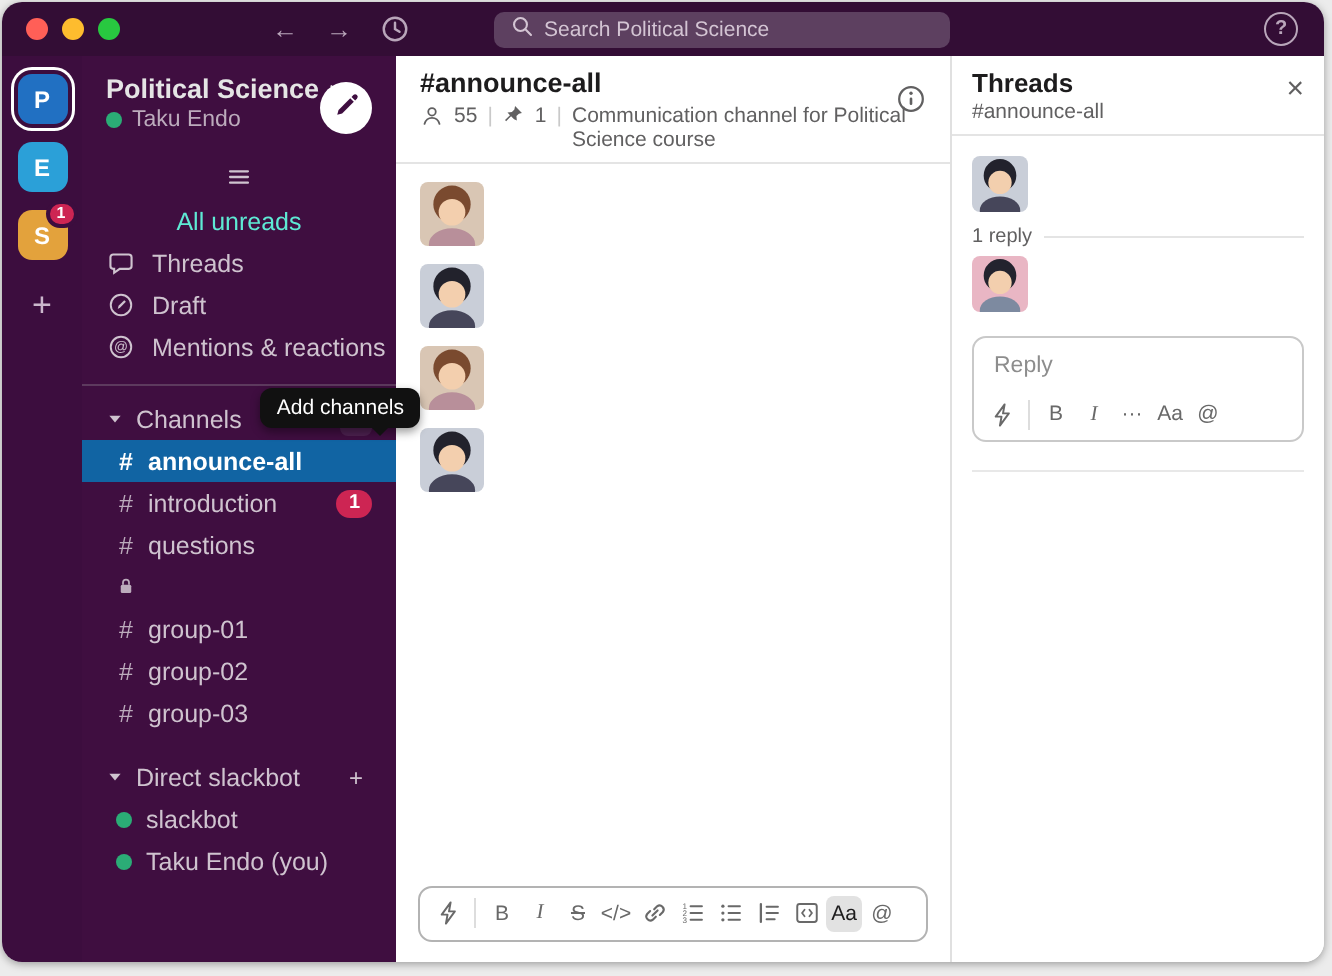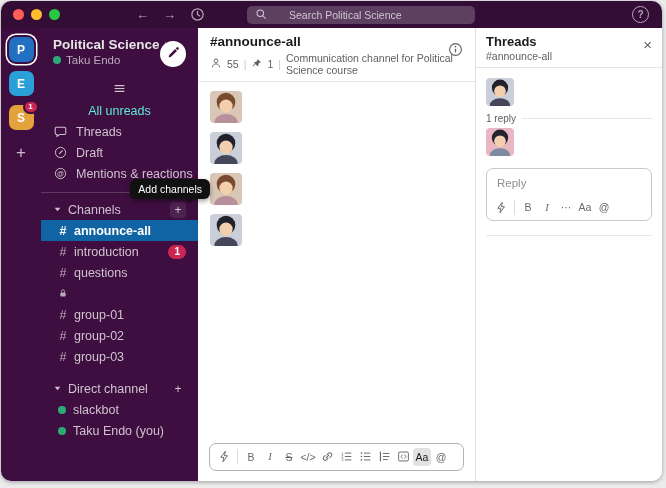--- a/index.html
+++ b/index.html
@@ -6,21 +6,21 @@
   body{width:666px;height:488px;background:#ececec;font-family:"Liberation Sans","DejaVu Sans",sans-serif;color:#1d1c1d;position:relative;overflow:hidden;}
   .window{position:absolute;left:1px;top:1px;width:661px;height:480px;border-radius:10px;overflow:hidden;background:#fff;box-shadow:0 1px 4px rgba(0,0,0,.35);display:flex;flex-direction:column;}
   
   .topbar{height:27px;flex:none;background:#330d35;display:flex;align-items:center;position:relative;}
   .lights{display:flex;gap:7px;margin-left:12px;}
   .light{width:11px;height:11px;border-radius:50%;}
   .l-red{background:#ff5f57}.l-yellow{background:#febc2e}.l-green{background:#28c840}
   .nav-arrows{display:flex;gap:14px;margin-left:76px;color:#b9a6ba;font-size:13px;align-items:center;}
   .nav-btn{cursor:default;line-height:1;}
   .topbar .clock{margin-left:14px;color:#b9a6ba;display:flex;align-items:center;}
-  .searchbar{position:absolute;left:246px;top:4.5px;width:212px;height:18px;background:#5d4060;border-radius:5px;display:flex;align-items:center;gap:22px;padding:0 8px;color:#d3c4d3;font-size:10.5px;}
+  .searchbar{position:absolute;left:246px;top:4.5px;width:212px;height:18px;background:#5d4060;border-radius:5px;display:flex;align-items:center;gap:5px;padding:0 8px;color:#d3c4d3;font-size:10.5px;}
   .help{margin-left:auto;margin-right:13px;width:15px;height:15px;border:1.2px solid #b9a6ba;border-radius:50%;color:#b9a6ba;font-size:10px;display:flex;align-items:center;justify-content:center;font-weight:bold;}
   
   .frame{flex:1;display:flex;min-height:0;}
   
   .rail{width:40px;flex:none;background:#3c0d3e;display:flex;flex-direction:column;align-items:center;padding-top:9px;gap:9px;}
   .tile{width:25px;height:25px;border-radius:7px;color:#fff;font-weight:bold;font-size:12px;display:flex;align-items:center;justify-content:center;position:relative;}
   .tile.active{box-shadow:0 0 0 2px #3c0d3e,0 0 0 3.5px #fff;}
   .tile-badge{position:absolute;top:-5px;right:-5px;background:#cd2553;border:2px solid #3c0d3e;color:#fff;font-size:8px;font-weight:bold;border-radius:8px;min-width:10px;height:10px;line-height:10px;text-align:center;padding:0 1px;}
   .rail-plus{color:#cbb7cc;font-size:17px;margin-top:4px;}
   
@@ -30,33 +30,33 @@
   .ws-user{display:flex;align-items:center;gap:5px;font-size:11.5px;color:#bcabbc;margin-top:2px;}
   .pres{width:8px;height:8px;border-radius:50%;background:#2bac76;flex:none;}
   .compose-btn{position:absolute;right:12px;top:13px;width:26px;height:26px;border-radius:50%;background:#fff;color:#3f0e40;display:flex;align-items:center;justify-content:center;}
   .snav{margin-top:6px;}
   .srow{display:flex;align-items:center;gap:8px;padding:2.5px 12px;line-height:16px;white-space:nowrap;}
   .srow .sicon{width:15px;display:flex;justify-content:center;color:#cfc3cf;flex:none;font-size:13px;}
   .srow.unreads{color:#5eead4;font-weight:normal;flex-direction:column;}
   .sdivider{border-top:1px solid #5d3a5e;margin:8px 0 6px;}
   .sec-head{display:flex;align-items:center;gap:6px;padding:2.5px 12px;position:relative;}
   .sec-head .plus-btn{margin-left:auto;width:16px;height:16px;border-radius:4px;background:#4d2150;color:#cfc3cf;font-size:12px;display:flex;align-items:center;justify-content:center;}
-  .tooltip{position:absolute;bottom:21px;right:-12px;background:#111;color:#fff;font-size:10.5px;padding:4px 8px;border-radius:6px;white-space:nowrap;z-index:9;box-shadow:0 2px 5px rgba(0,0,0,.4);}
+  .tooltip{position:absolute;bottom:6px;right:-12px;background:#111;color:#fff;font-size:10.5px;padding:4px 8px;border-radius:6px;white-space:nowrap;z-index:9;box-shadow:0 2px 5px rgba(0,0,0,.4);}
   .tooltip:after{content:"";position:absolute;bottom:-4px;right:16px;border:4px solid transparent;border-top-color:#111;border-bottom:none;}
   .chan{display:flex;align-items:center;gap:6px;padding:2.5px 12px 2.5px 17px;line-height:16px;}
   .chan .hash{width:10px;color:#bcabbc;flex:none;text-align:center;}
   .chan.active{background:#1164a3;color:#fff;font-weight:bold;}
   .chan.active .hash{color:#fff;}
   .badge{margin-left:auto;background:#cd2553;color:#fff;border-radius:9px;font-size:10px;font-weight:bold;padding:1px 6px;line-height:12px;}
   .dmrow{display:flex;align-items:center;gap:7px;padding:2.5px 12px 2.5px 17px;line-height:16px;}
   
   .main{flex:1;min-width:0;background:#fff;display:flex;flex-direction:column;border-right:1px solid #e0e0e0;}
   .chan-head{padding:6px 12px 5px;border-bottom:1px solid #e4e4e4;position:relative;flex:none;}
   .chan-title{font-weight:bold;font-size:13.5px;}
-  .chan-meta{display:flex;align-items:center;gap:5px;color:#616061;font-size:10.5px;margin-top:3px;}
+  .chan-meta{display:flex;gap:5px;color:#616061;font-size:10.5px;margin-top:3px;}
   .chan-meta .sep{color:#c9c9c9;}
   .info-btn{position:absolute;right:12px;top:14px;color:#616061;}
   .msg-scroll{flex:1;min-height:0;overflow:hidden;padding:9px 12px 0;display:flex;flex-direction:column;gap:9px;}
   .msg{display:flex;gap:8px;}
   .avatar{flex:none;border-radius:4px;overflow:hidden;line-height:0;}
   .composer{flex:none;margin:7px 11px 10px;border:1px solid #b3b3b3;border-radius:7px;}
   .composer-text{padding:7px 10px 3px;font-size:11px;}
   .toolbar{display:flex;align-items:center;padding:3px 5px 4px;gap:1px;}
   .tb{width:18px;height:18px;display:flex;align-items:center;justify-content:center;color:#696969;font-size:10.5px;border-radius:4px;flex:none;}
   .tb.strike{text-decoration:line-through;}
@@ -214,21 +214,21 @@
           <div class="chan">
             <span class="hash">#</span>
             <span>group-03</span>
           </div>
         </div>
       <div style="height:11px"></div>
       <div class="sec-head">
         <span class="sec-chev" style="color: rgb(207, 195, 207);"><svg width="9" height="9" viewBox="0 0 16 16" xmlns="http://www.w3.org/2000/svg">
               <path d="M3 5h10L8 11z" fill="currentColor"></path>
             </svg></span>
-        <span>Direct channel</span>
+        <span>Direct slackbot</span>
         <span class="plus-btn" style="background:none">+</span>
       </div>
       <div id="dm-list">
           <div class="dmrow">
             <span class="pres"></span>
             <span>slackbot</span>
           </div>
           <div class="dmrow">
             <span class="pres"></span>
             <span>Taku Endo (you)</span>

